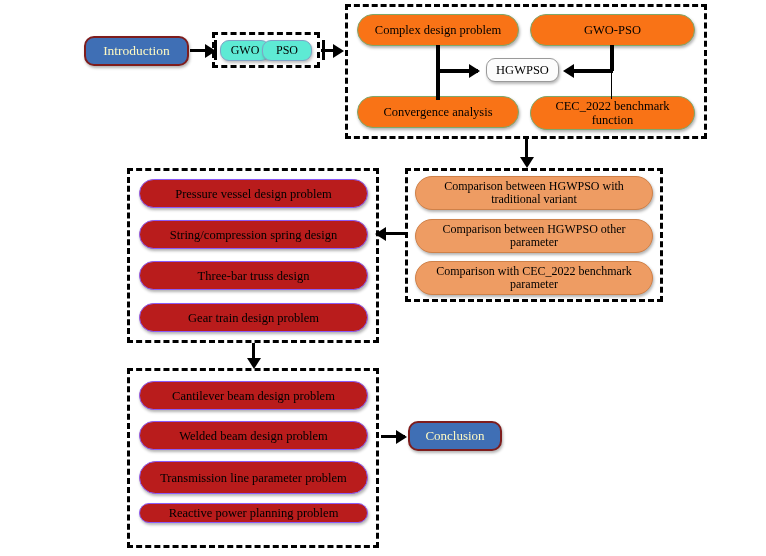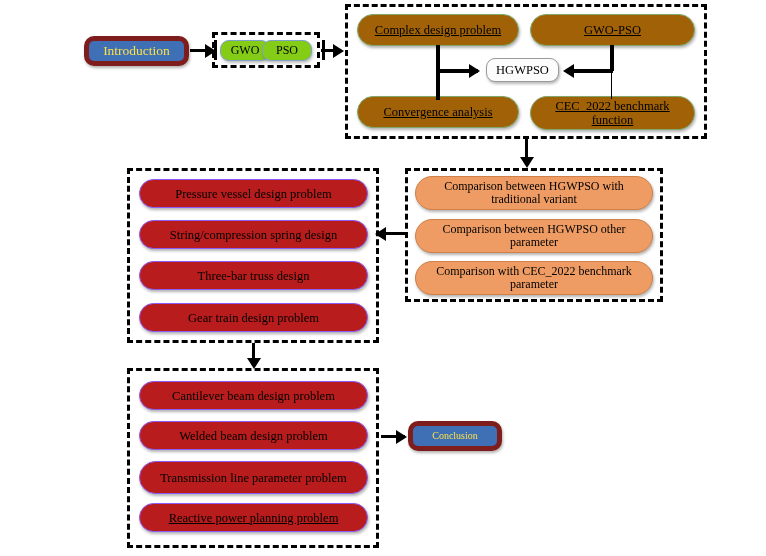--- a/index.html
+++ b/index.html
@@ -37,34 +37,33 @@
     text-align: center;
     border-radius: 999px;
     border: 1px solid #8a8a8a;
     line-height: 1.12;
     padding: 2px 6px;
     box-shadow: 1px 2px 3px rgba(0,0,0,0.30);
   }
 
   .node.blue {
     background: #3F6FB5;
-    border: 5px solid #7f1d1d;
-    color: #fde047;
+    border: 2px solid #7f1d1d;
+    color: #fef9c3;
     border-radius: 10px;
   }
   .node.lightblue {
-    background: #84cc16;
+    background: #5eead4;
     border: 1px solid #7fa3c7;
     border-radius: 9px;
     box-shadow: 1px 2px 3px rgba(0,0,0,0.25);
   }
   .node.green {
-    background: #a16207;
+    background: #f97316;
     border: 1px solid #7fa86a;
-    text-decoration: underline;
   }
   .node.orange-light {
     background: #b91c1c;
     border: 1px solid #8b5cf6;
   }
   .node.orange-deep {
     background: #EE9C63;
     border: 1px solid #cf8149;
   }
   .node.white-pill {
@@ -161,20 +160,20 @@
   <div class="node orange-light" style="left:139px; top:303px; width:229px; height:29px; font-size:12.5px;">Gear train design problem</div>
 
   <div class="vline" style="left:252px; top:343px; width:3px; height:22px;"></div>
   <div class="arrow-down" style="left:246.5px; top:358px;"></div>
 
   <div class="group" style="left:127px; top:368px; width:252px; height:180px;">
   </div>
   <div class="node orange-light" style="left:139px; top:421px; width:229px; height:29px; font-size:12.5px;">Welded beam design problem</div>
   <div class="node orange-light" style="left:139px; top:381px; width:229px; height:29px; font-size:12.5px;">Cantilever beam design problem</div>
   <div class="node orange-light" style="left:139px; top:461px; width:229px; height:33px; font-size:12.5px;">Transmission line parameter problem</div>
-  <div class="node orange-light" style="left:139px; top:503px; width:229px; height:29px; font-size:12.5px;text-decoration:underline;">Reactive power planning problem</div>
+  <div class="node orange-light" style="left:139px; top:503px; width:229px; height:20px; font-size:12.5px;">Reactive power planning problem</div>
 
   <div class="hline" style="left:381px; top:435px; width:24px; height:3px;"></div>
   <div class="arrow-right" style="left:396px; top:430px;"></div>
 
-  <div class="node blue" style="left:408px; top:421px; width:94px; height:30px; font-size:10px;">Conclusion</div>
+  <div class="node blue" style="left:408px; top:421px; width:94px; height:30px; font-size:13px;">Conclusion</div>
 
 </div>
 
 </body></html>

